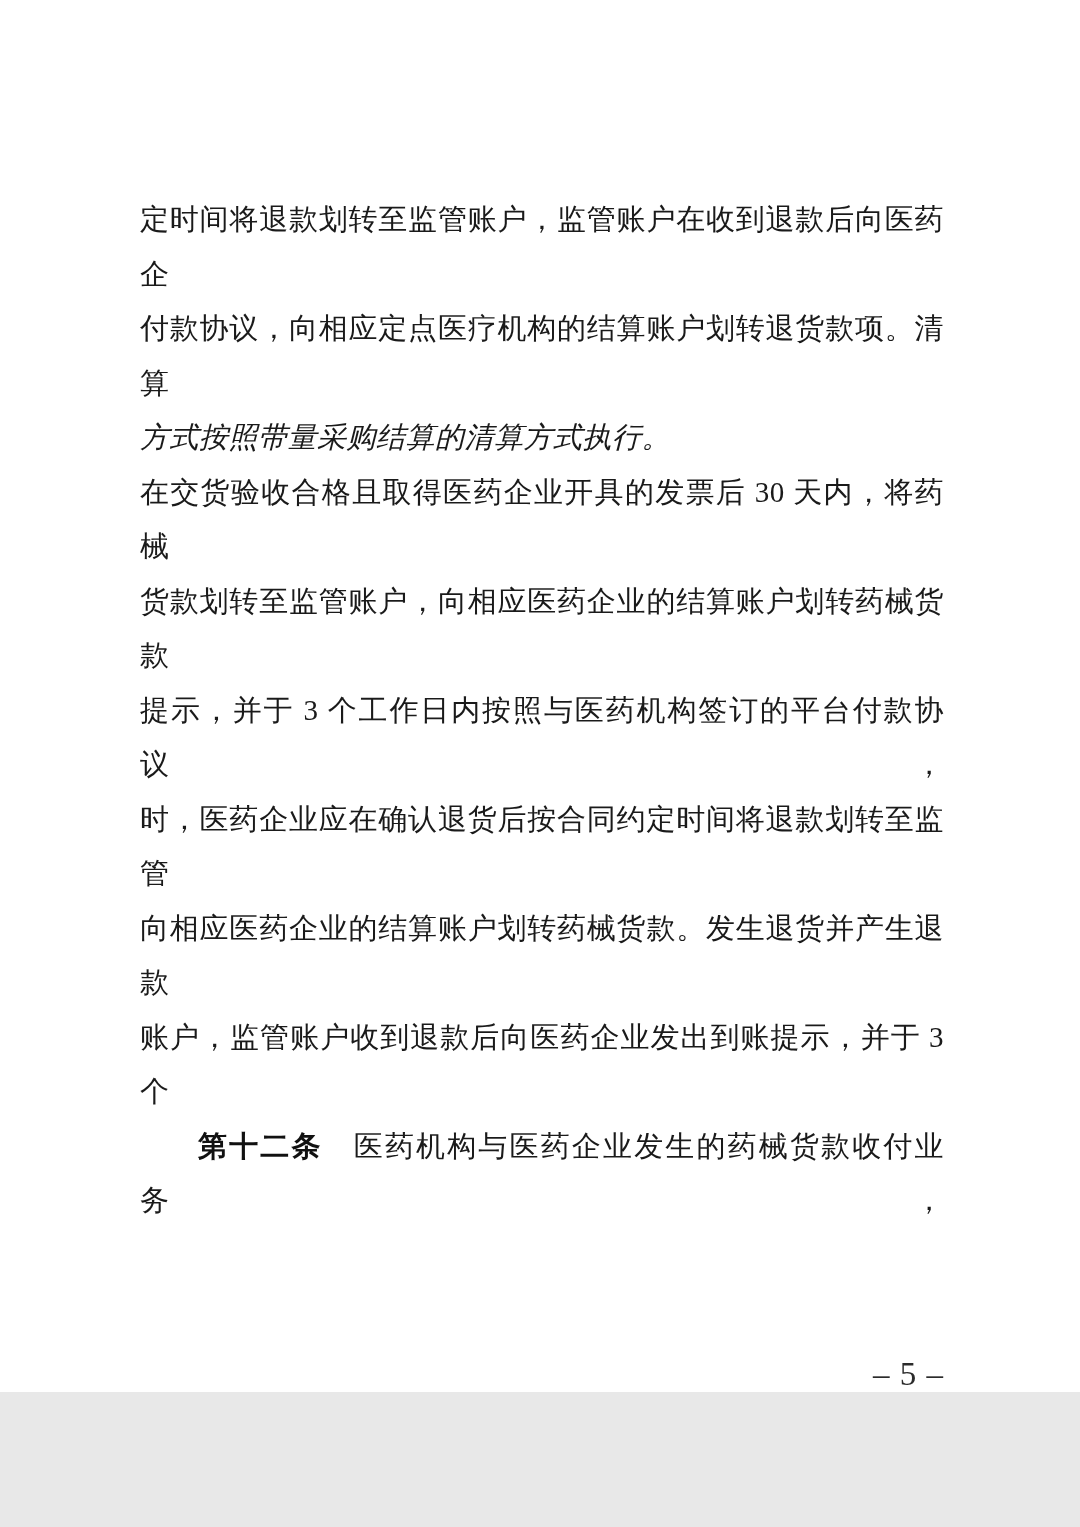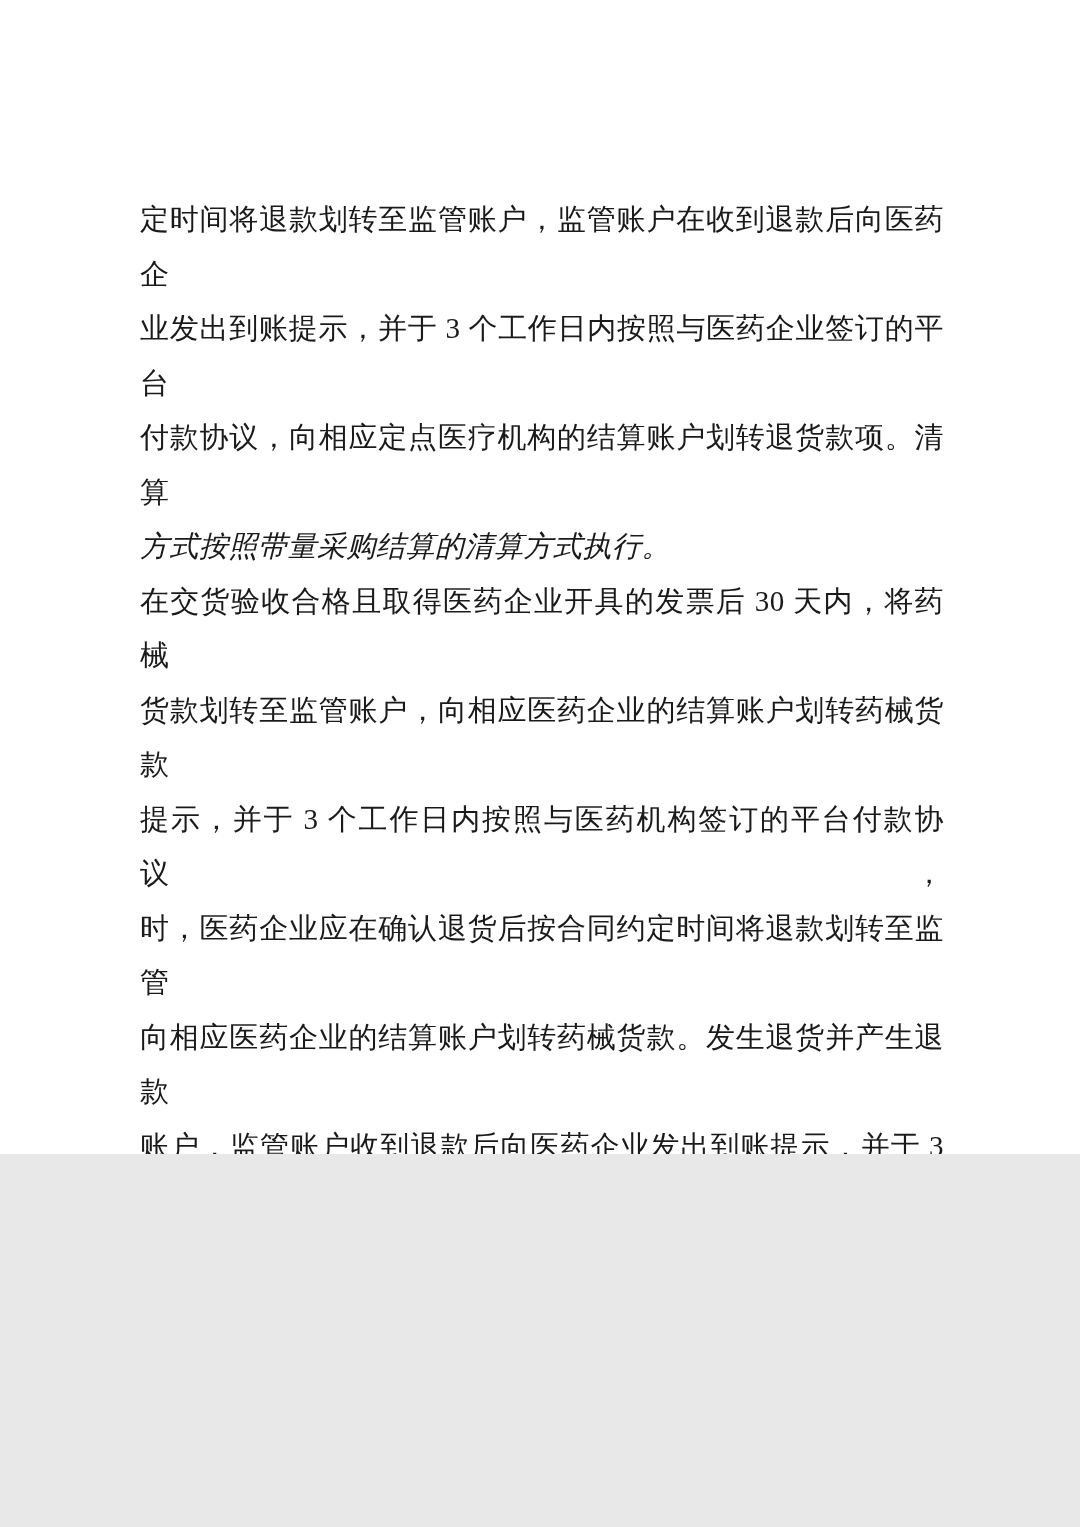--- a/index.html
+++ b/index.html
@@ -1,19 +1,19 @@
 <!DOCTYPE html>
 <html><head>
 <meta charset="utf-8">
 <style>
   html, body { margin: 0; padding: 0; background: #e8e8e8; }
   .page {
     position: relative;
     width: 1080px;
-    height: 1154px;
+    height: 1392px;
     margin: 0 auto;
     background: #ffffff;
     overflow: hidden;
     font-family: "Liberation Serif", "DejaVu Serif", serif;
   }
   .textblock {
     position: absolute;
     left: 140px;
     top: 192px;
     width: 804px;
@@ -65,30 +65,28 @@
     white-space: nowrap;
   }
 </style>
 </head>
 <body>
 
 <div class="page">
 
   <div class="textblock" id="document-body">
       <div class="line">定时间将退款划转至监管账户，监管账户在收到退款后向医药企</div>
-      <div class="line">业发出到账提示，并于 3 个工作日内按照与医药企业签订的平台</div>
       <div class="line">付款协议，向相应定点医疗机构的结算账户划转退货款项。清算</div>
       <div class="line para-end">方式按照带量采购结算的清算方式执行。</div>
       <div class="line">在交货验收合格且取得医药企业开具的发票后 30 天内，将药械</div>
       <div class="line">货款划转至监管账户，向相应医药企业的结算账户划转药械货款</div>
       <div class="line">提示，并于 3 个工作日内按照与医药机构签订的平台付款协议，</div>
       <div class="line">时，医药企业应在确认退货后按合同约定时间将退款划转至监管</div>
       <div class="line">向相应医药企业的结算账户划转药械货款。发生退货并产生退款</div>
       <div class="line">账户，监管账户收到退款后向医药企业发出到账提示，并于 3 个</div>
-      <div class="line para-end">的结算账户划转退货款项。</div>
       <div class="line indent"><span class="article-no">第十二条</span><span>　医药机构与医药企业发生的药械货款收付业务，</span></div>
     </div>
 
   <div class="page-number">– 5 –</div>
 
   <div class="footer">
     <span class="wicon">
       <svg width="52" height="48" viewBox="0 0 52 48" xmlns="http://www.w3.org/2000/svg">
         <ellipse cx="19" cy="17" rx="18" ry="15.5" fill="#9f9f9f"></ellipse>
         <path d="M11 29 L6 39 L19 32 Z" fill="#9f9f9f"></path>

